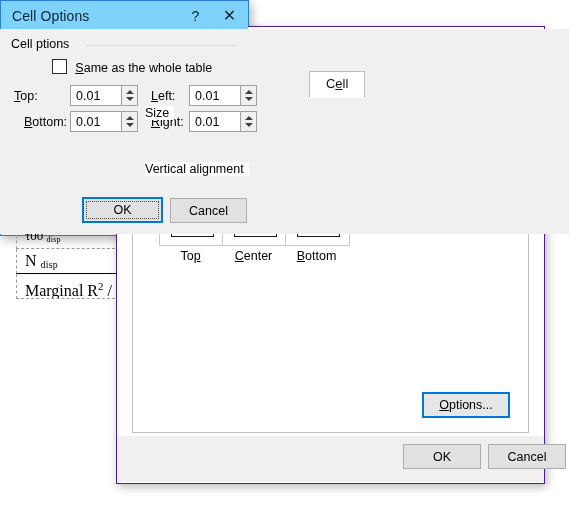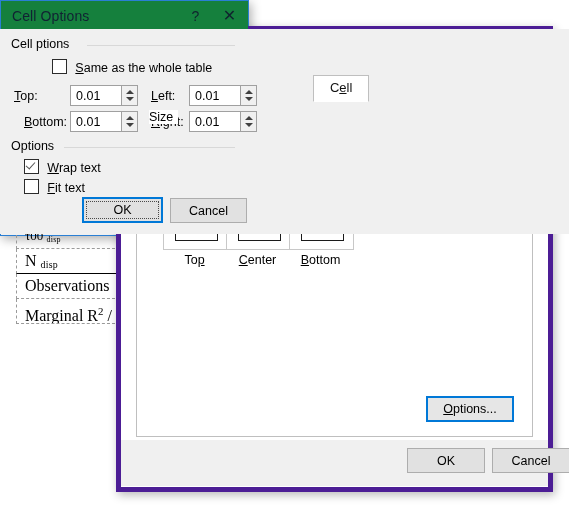--- a/index.html
+++ b/index.html
@@ -33,21 +33,21 @@
   .tbl-row.small{font-size:13px;padding-left:8px;}
   .sub{font-size:0.62em;vertical-align:-0.25em;letter-spacing:.2px;}
   .sup{font-size:0.68em;vertical-align:0.55em;}
 
   
   .dlg-shadow{position:absolute;box-shadow:2px 3px 9px rgba(0,0,0,.28);}
 
   
   #table-props{
     left:116px;top:26px;width:427px;height:456px;
-    background:#ffffff;border:5px solid #4c1d95;
+    background:#ffffff;border:1px solid #4c1d95;
   }
   #tp-titlebar{height:40px;position:relative;background:#ffffff;}
   #tp-title{
     position:absolute;left:15px;top:11px;font-size:15px;color:#8a8a8a;
     letter-spacing:.1px;
   }
   .tp-titlebtn{
     position:absolute;top:0;width:44px;height:40px;color:#c2c2c2;
     display:flex;align-items:center;justify-content:center;font-size:15px;
   }
@@ -148,21 +148,21 @@
   #tp-footer{
     position:absolute;left:0;top:409px;width:100%;height:46px;background:#f0f0f0;
   }
 
   
   #cell-options{
     left:165px;top:256px;width:247px;height:234px;
     background:#f0f0f0;border:1px solid #2a7fd4;
     box-shadow:2px 3px 10px rgba(0,0,0,.32);
   }
-  #co-titlebar{height:29px;background:#15803d;position:relative;}
+  #co-titlebar{height:29px;background:#7dd3fc;position:relative;}
   #co-title{position:absolute;left:11px;top:7px;font-size:14px;color:#123;letter-spacing:.1px;}
   .co-titlebtn{
     position:absolute;top:0;height:29px;width:33px;display:flex;align-items:center;
     justify-content:center;color:#10222e;font-size:14px;
   }
   #co-help{right:36px;}
   #co-close{right:2px;font-size:16px;}
   #co-body{position:absolute;left:0;top:29px;width:100%;height:205px;background:#f0f0f0;}
   .grp-label.co{background:#f0f0f0;}
   .cotbox{
@@ -198,23 +198,20 @@
   <div class="tbl-row small">
     <span style="font-size:15px">σ<span class="sup">2</span></span>
   </div>
   <div class="tbl-row small">
     <span>τ00 <span class="sub">disp</span></span>
   </div>
   <div class="tbl-row norm solidb">
     <span>N <span class="sub">disp</span></span>
   </div>
   <div class="tbl-row norm">
-    <span>Observations</span>
-  </div>
-  <div class="tbl-row norm">
     <span>Marginal R<span class="sup">2</span> /</span>
   </div>
 </div>
 
 <div id="table-props" class="dlg-shadow">
 
   <div id="tp-titlebar">
     <div id="tp-title">Table Properties</div>
     <div id="tp-help" class="tp-titlebtn">?</div>
     <div id="tp-close" class="tp-titlebtn">✕</div>
@@ -246,20 +243,21 @@
       <div class="lbl" style="left:222px;top:25px;">Measure in:</div>
       <div class="combo disabled" style="position:absolute;left:297px;top:21px;width:90px;">
         <span class="txt">Inches</span>
         <span class="arw">
             <i class="chev"></i>
           </span>
       </div>
     </div>
 
     <div class="grp" style="left:12px;top:66px;width:372px;height:110px;">
+      <div class="grp-label">Vertical alignment</div>
       <div class="grp-line" style="left:108px;width:264px;"></div>
 
       <div class="alnbox" style="left:14px;top:22px;">
         <div class="alninner">
           <div class="alnlines" style="top:4px;">
               <i></i>
               <i></i>
               <i></i>
             </div>
         </div>
@@ -345,33 +343,20 @@
       </div>
 
       <div class="lbl" style="left:140px;top:78px;"><span class="ul">R</span>ight:</div>
       <div class="cotbox" style="left:178px;top:74px;width:52px;">0.01</div>
       <div class="spin" style="position:absolute;left:229px;top:74px;">
         <span class="ar up"></span>
           <span class="ar dn"></span>
       </div>
     </div>
 
-    <div class="grp" style="left:11px;top:110px;width:224px;height:50px;">
-      <div class="grp-label co">Options</div>
-      <div class="grp-line" style="left:53px;width:171px;"></div>
-
-      <div style="position:absolute;left:13px;top:20px;">
-        <span class="cbx checked"></span>
-        <span style="font-size:12.5px;margin-left:5px;"><span class="ul">W</span>rap text</span>
-      </div>
-      <div style="position:absolute;left:13px;top:40px;">
-        <span class="cbx"></span>
-        <span style="font-size:12.5px;margin-left:5px;"><span class="ul">F</span>it text</span>
-      </div>
-    </div>
 
     <div class="btn default-ok" style="left:82px;top:168px;width:81px;height:26px;">
       <span class="innerdash"></span>
       <span style="position:relative;z-index:2;">OK</span>
     </div>
     <div class="btn" style="left:170px;top:169px;width:77px;height:25px;">
       <span>Cancel</span>
     </div>
   </div>
 </div>

